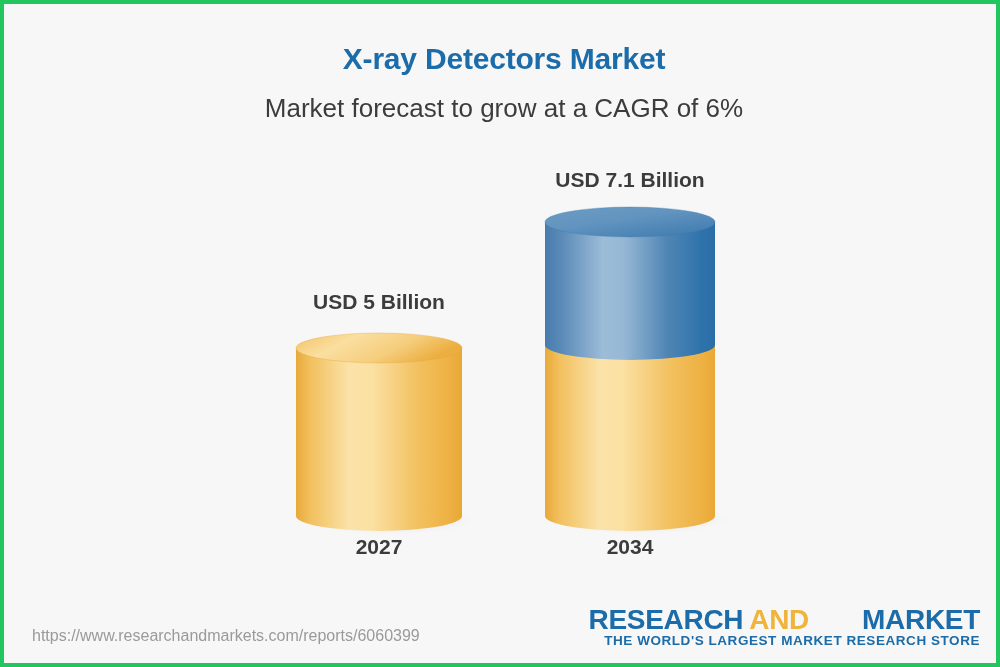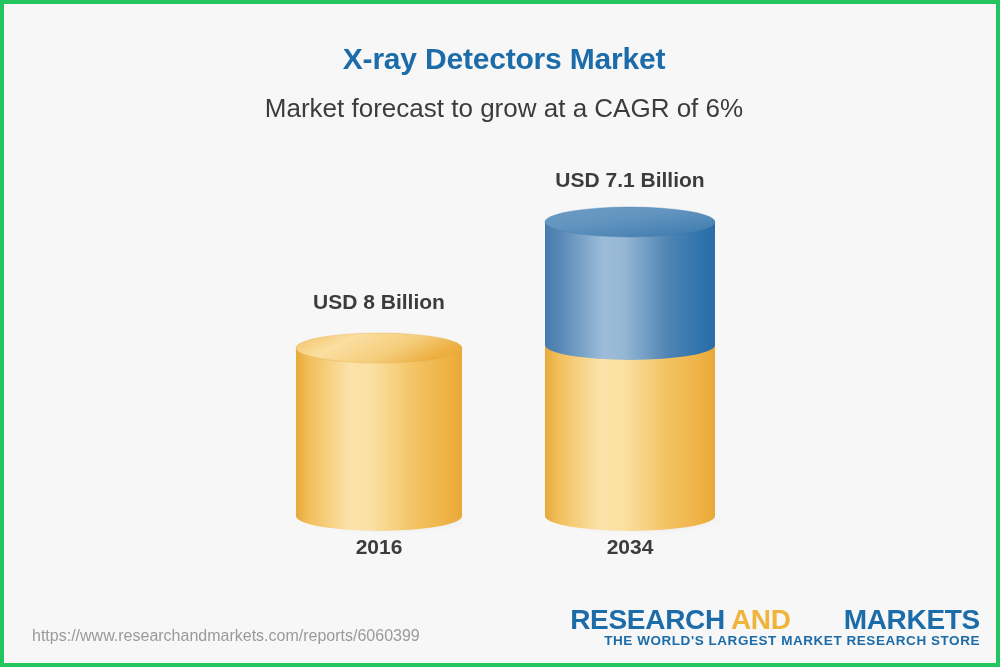--- a/index.html
+++ b/index.html
@@ -183,27 +183,27 @@
 
         <path d="M 541 341 L 541 512 A 85 15 0 0 0 711 512 L 711 341 Z" fill="url(#goldBody)"></path>
 
         <path d="M 541 218 L 541 341 A 85 15 0 0 0 711 341 L 711 218 Z" fill="url(#blueBody)"></path>
 
         <ellipse cx="626" cy="218" rx="85" ry="15" fill="url(#blueTop)"></ellipse>
         <ellipse cx="626" cy="218" rx="85" ry="15" fill="none" stroke="#3d79ab" stroke-opacity="0.35" stroke-width="1"></ellipse>
       </g>
     </svg>
 
-    <div class="value-label v0">USD 8 Billion</div>
+    <div class="value-label v0">USD 5 Billion</div>
     <div class="value-label v1">USD 7.1 Billion</div>
 
-    <div class="cat-label c0">2016</div>
+    <div class="cat-label c0">2027</div>
     <div class="cat-label c1">2034</div>
   </div>
 
   <div class="footer-url">https://www.researchandmarkets.com/reports/6060399</div>
 
   <div class="logo">
-    <div class="logo-main"><span class="logo-word-blue">RESEARCH</span><span class="logo-word-gold" style="margin: 4px 6px;">AND</span><span class="logo-word-blue">MARKETS</span></div>
+    <div class="logo-main"><span class="logo-word-blue">RESEARCH</span><span class="logo-word-gold" style="margin: 4px 6px;">AND</span><span class="logo-word-blue">MARKET</span></div>
     <div class="logo-tag">THE WORLD'S LARGEST MARKET RESEARCH STORE</div>
   </div>
 
 </div>
 
 </body></html>

